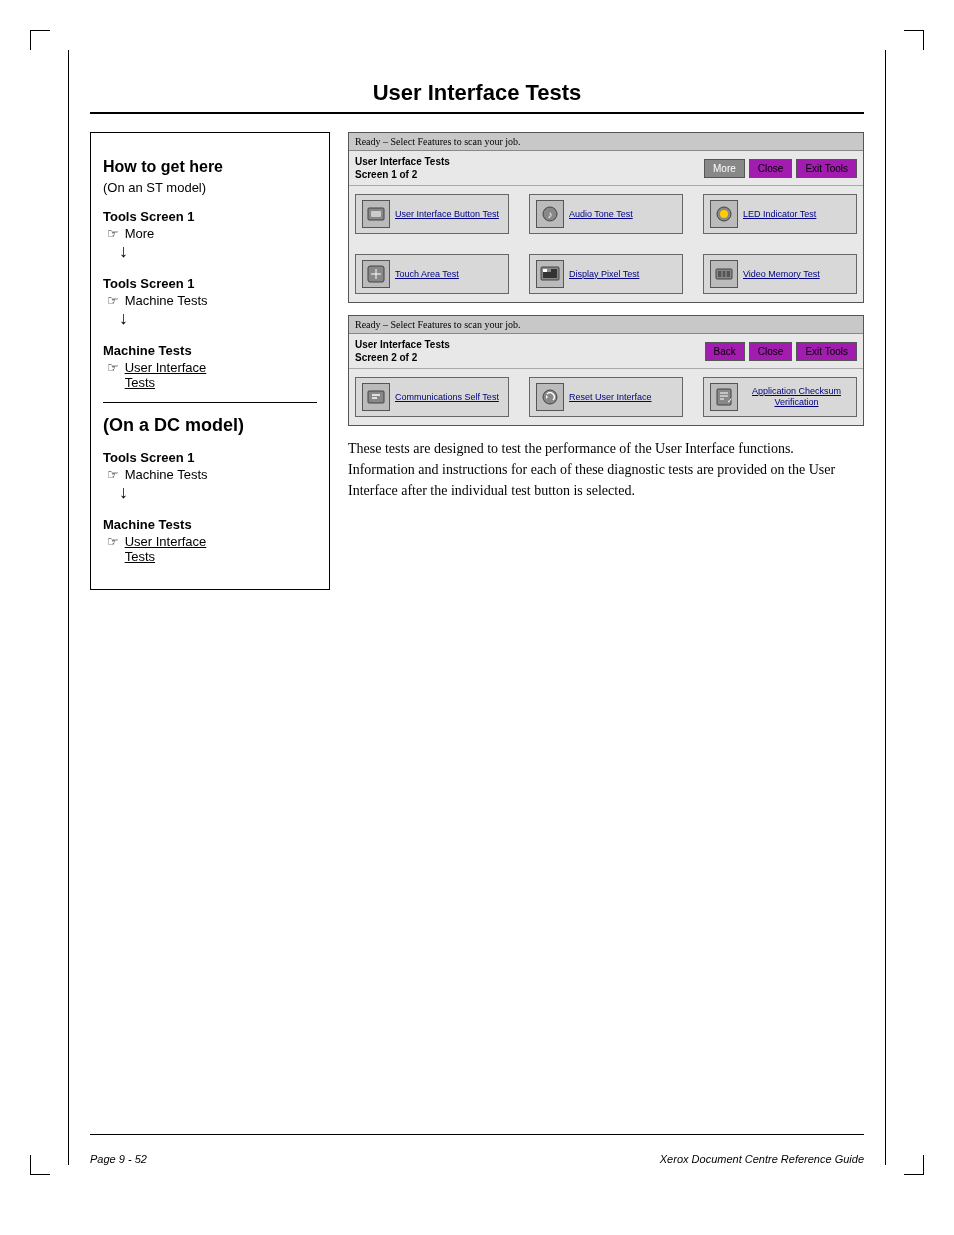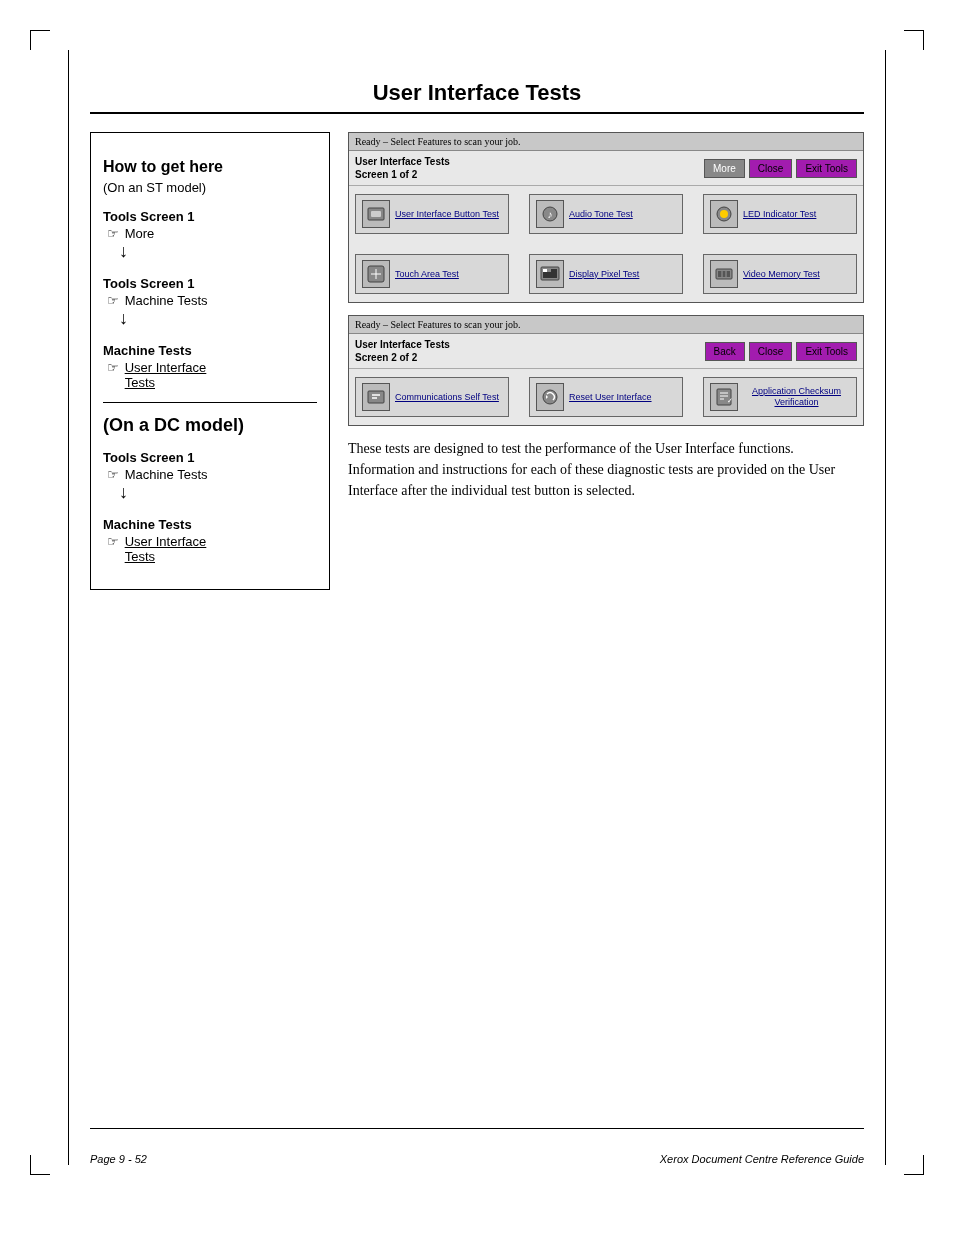--- a/index.html
+++ b/index.html
@@ -210,21 +210,21 @@
       margin-top: 10px;
     }
 
     
     .page-footer {
       position: absolute;
       bottom: 70px;
       left: 90px;
       right: 90px;
       border-top: 1px solid #000;
-      padding-top: 24px;
+      padding-top: 18px;
       display: flex;
       justify-content: space-between;
       font-family: Arial, sans-serif;
       font-size: 11px;
       font-style: italic;
     }
   </style>
 </head>
 <body>
 

